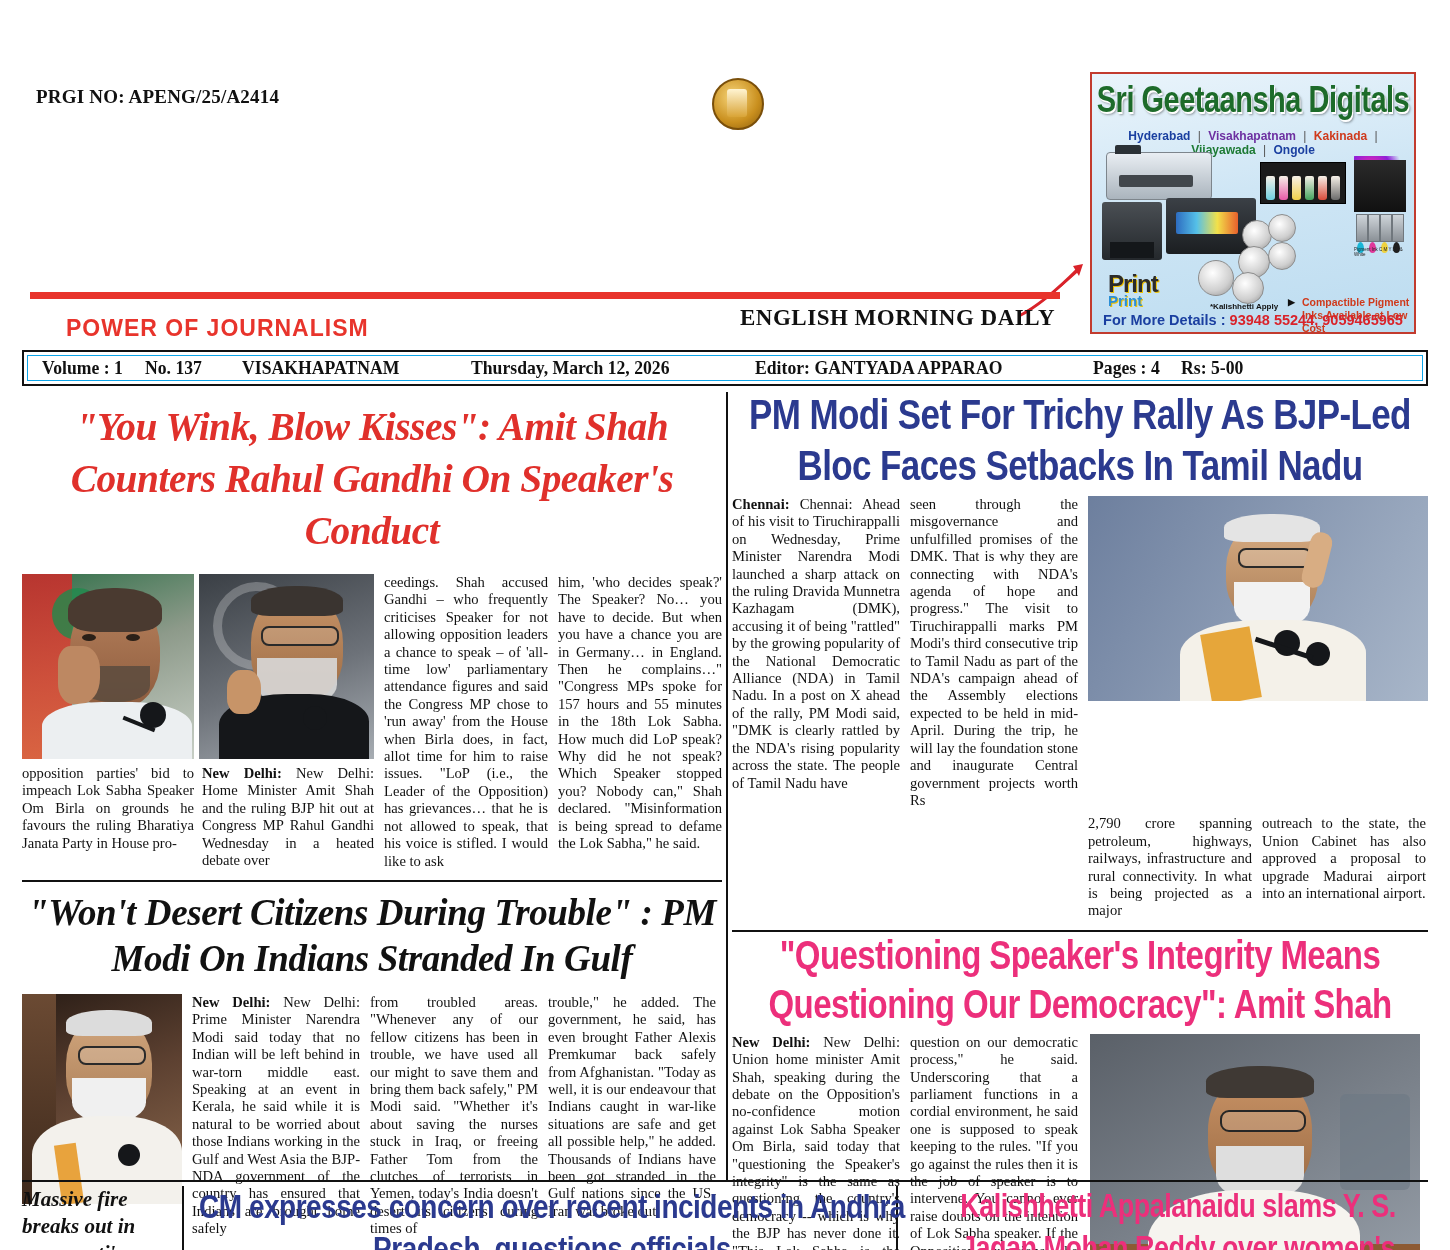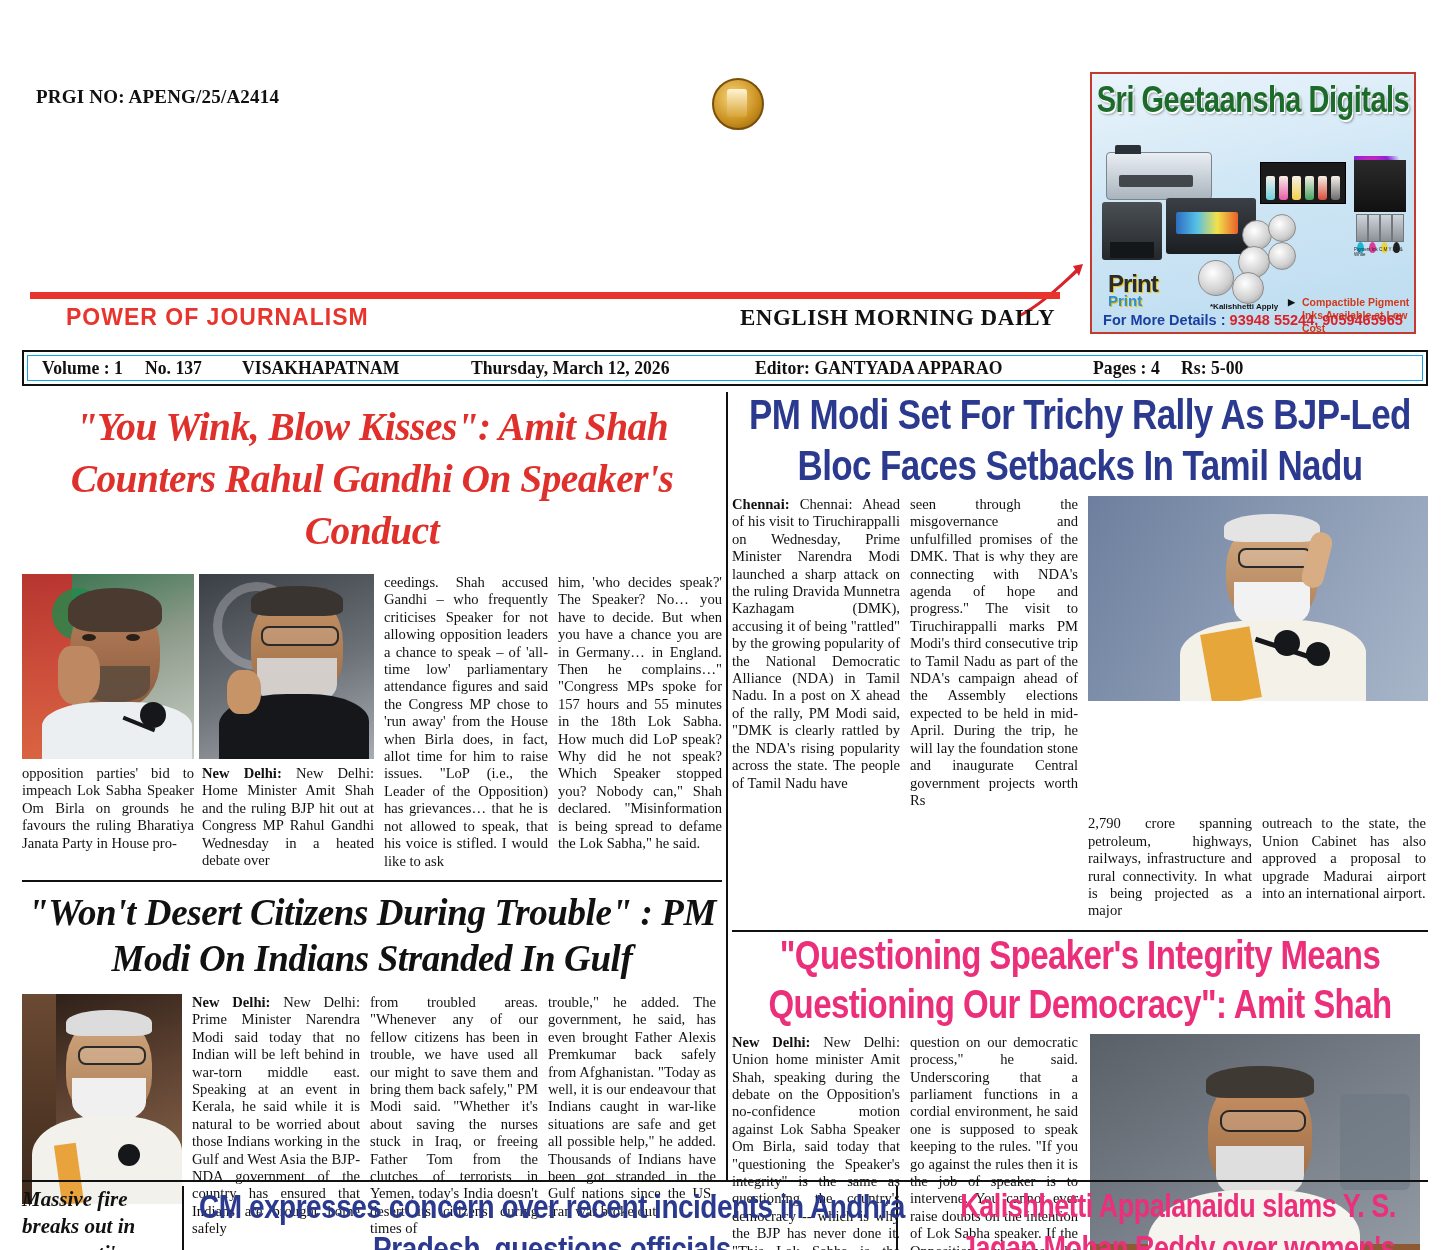--- a/index.html
+++ b/index.html
@@ -8,21 +8,21 @@
 
   
   .masthead{position:relative;height:300px;}
   .prgi{position:absolute;left:36px;top:86px;font-family:"Liberation Serif",serif;font-weight:bold;font-size:19px;letter-spacing:.2px;color:#111;}
   .logo{position:absolute;left:28px;top:104px;width:1040px;height:190px;}
   .logo-text{font-family:"Liberation Serif",serif;font-weight:bold;font-style:normal;font-size:164px;line-height:176px;letter-spacing:-2px;color:#0d0d12;
      -webkit-text-stroke:1px #000;
      text-shadow:2px 2px 0 #2a2a31, 4px 4px 5px rgba(0,0,0,.35);
      transform:scaleY(1.08) scaleX(1.02);transform-origin:left top;white-space:nowrap;}
   .redrule{position:absolute;left:30px;top:292px;width:1030px;height:7px;background:#e8342c;}
-  .tagline{position:absolute;left:66px;top:304px;font-family:"Liberation Sans",sans-serif;font-weight:bold;font-size:23px;letter-spacing:1px;color:#e8342c;}
+  .tagline{position:absolute;left:66px;top:315px;font-family:"Liberation Sans",sans-serif;font-weight:bold;font-size:23px;letter-spacing:1px;color:#e8342c;}
   .morning{position:absolute;left:740px;top:305px;font-family:"Liberation Serif",serif;font-weight:bold;font-size:23px;letter-spacing:.5px;color:#111;}
   .emblem{position:absolute;left:712px;top:78px;width:48px;height:48px;border-radius:50%;
     background:radial-gradient(circle at 40% 35%,#f7d57a,#c98f1e 60%,#8a5c0d);border:2px solid #7a4f0a;}
   .emblem:after{content:"";position:absolute;left:13px;top:9px;width:20px;height:28px;border-radius:3px;
     background:linear-gradient(#fff4d2,#d9a436);}
   .penflour{position:absolute;left:1015px;top:262px;width:70px;height:60px;}
 
   
   .ad{position:absolute;left:1090px;top:72px;width:322px;height:258px;border:2px solid #c23b2e;
      background:linear-gradient(170deg,#eaf4fb 0%,#cfe6f5 45%,#bcdcf0 100%);overflow:hidden;}
@@ -121,20 +121,23 @@
       <path d="M58 4 L68 2 L64 14 Z" fill="#d9232a"></path>
       <path d="M10 50 C26 42 44 26 62 10" stroke="#d9232a" stroke-width="1.5" fill="none"></path>
     </svg>
 
     <div class="redrule"></div>
     <div class="tagline">POWER OF JOURNALISM</div>
     <div class="morning">ENGLISH MORNING DAILY</div>
 
     <div class="ad">
       <div class="ad-title">Sri Geetaansha Digitals</div>
+      <div class="ad-cities">
+        <span class="c1">Hyderabad</span><span class="sep"> | </span><span class="c2">Visakhapatnam</span><span class="sep"> | </span><span class="c3">Kakinada</span><span class="sep"> | </span><span class="c4">Vijayawada</span><span class="sep"> | </span><span class="c5">Ongole</span>
+      </div>
 
       <div class="ad-printer"></div>
       <div class="ad-bigprinter"></div>
       <div class="ad-plotter"></div>
 
       <div class="roll" style="left:150px;top:146px;width:28px;height:28px;"></div>
       <div class="roll" style="left:176px;top:140px;width:26px;height:26px;"></div>
       <div class="roll" style="left:146px;top:172px;width:30px;height:30px;"></div>
       <div class="roll" style="left:176px;top:168px;width:26px;height:26px;"></div>
       <div class="roll" style="left:106px;top:186px;width:34px;height:34px;"></div>

